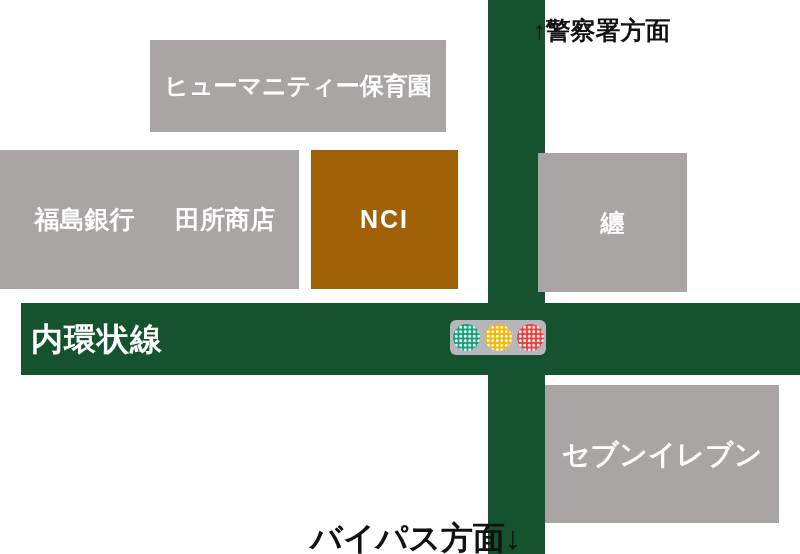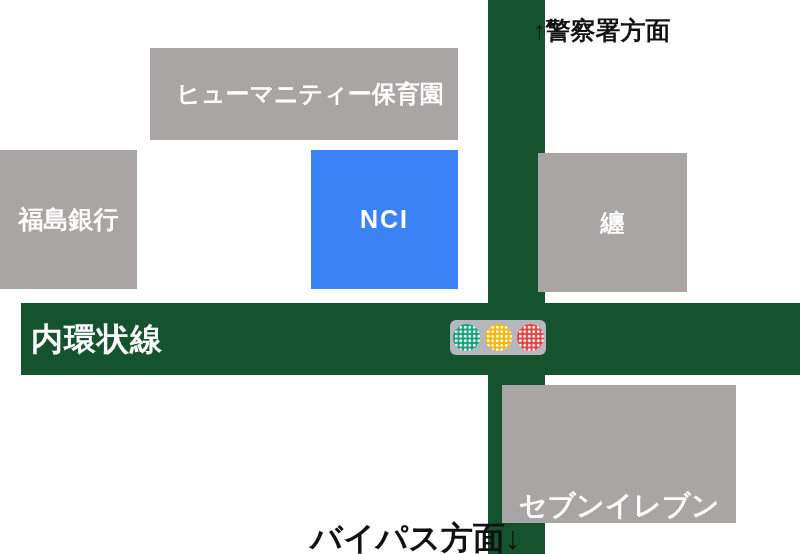--- a/index.html
+++ b/index.html
@@ -43,27 +43,27 @@
     color: #ffffff;
     display: flex;
     flex-direction: column;
     align-items: center;
     justify-content: center;
     text-align: center;
     font-size: 24px;
     line-height: 1.25;
     white-space: nowrap;
   }
-  .b-nursery { left: 150px; top: 48px;  width: 296px; height: 92px; padding-left: 12px; }
-  .b-bank    { left: 0;     top: 150px; width: 137px; height: 139px; font-size: 25px; }
+  .b-nursery { left: 150px; top: 40px;  width: 296px; height: 92px; }
+  .b-bank    { left: 0;     top: 150px; width: 137px; height: 139px; font-size: 25px; padding-left: 16px; }
   .b-shop    { left: 151px; top: 150px; width: 148px; height: 139px; font-size: 25px; }
-  .b-nci     { left: 311px; top: 150px; width: 147px; height: 139px; background: #3b82f6; font-size: 25px; }
+  .b-nci     { left: 311px; top: 150px; width: 147px; height: 139px; background: #a16207; font-size: 25px; }
   .b-nci .nci-line1 { letter-spacing: 2px; }
   .b-matoi   { left: 538px; top: 153px; width: 149px; height: 139px; }
-  .b-seven   { left: 502px; top: 385px; width: 234px; height: 138px; font-size: 28px; justify-content: flex-end; }
+  .b-seven   { left: 545px; top: 385px; width: 234px; height: 138px; font-size: 28px; }
 
   
   .dir-north {
     position: absolute;
     left: 533px; top: 14px;
     color: #111111;
     font-size: 25px;
     white-space: nowrap;
   }
   .dir-south {
@@ -110,20 +110,23 @@
   </div>
 
   <div class="building b-nursery">
     <span>ヒューマニティー保育園</span>
   </div>
 
   <div class="building b-bank">
     <span>福島銀行</span>
   </div>
 
+  <div class="building b-shop">
+    <span>田所商店</span>
+  </div>
 
   <div class="building b-nci">
     <span class="nci-line1">NCI</span>
   </div>
 
   <div class="building b-matoi">
     <span>纏</span>
   </div>
 
   <div class="building b-seven">

